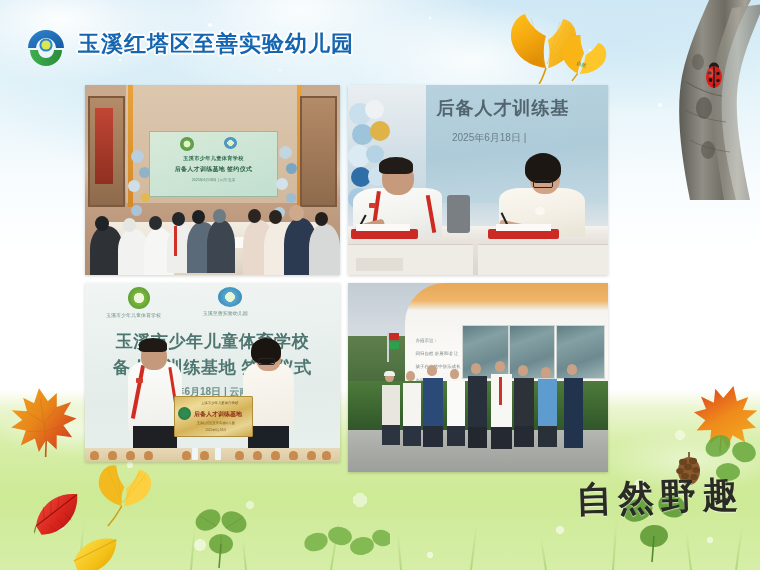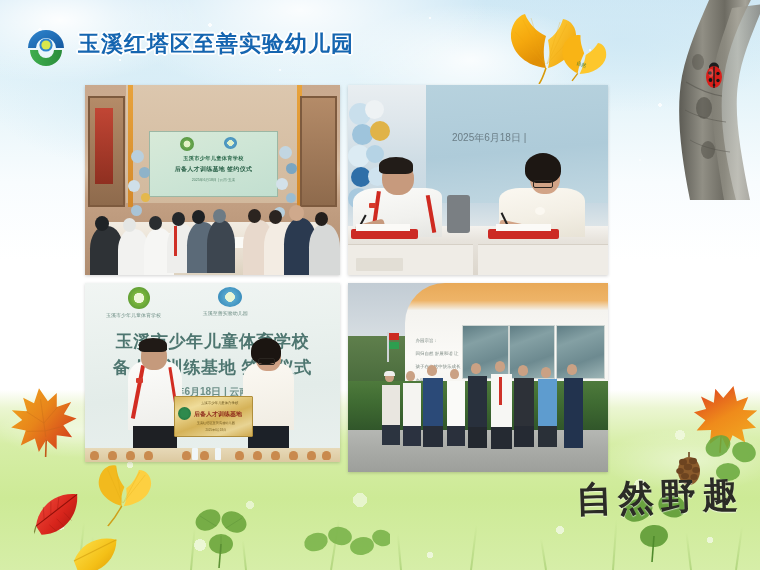--- a/index.html
+++ b/index.html
@@ -306,20 +306,21 @@
         <div class="p1-person" style="left:88%;top:73%;width:12%;height:27%;background:#d7d9d8;"></div>
         <div class="p1-head" style="left:90%;top:67%;width:13px;height:14px;background:#241f1c;"></div>
       </div>
     </div>
   </div>
 
   <div class="photo" style="left:348px;top:85px;width:260px;height:190px;">
     <div class="ph-inner">
       <div class="p2-wall"></div>
       <div class="p2-scr"></div>
+      <div class="p2-title">后备人才训练基</div>
       <div class="p2-date">2025年6月18日 |</div>
 
       <div class="p2-balloons">
         <div class="blb" style="left:2%;top:2%;width:22px;height:22px;background:#c9dfec;"></div>
         <div class="blb" style="left:42%;top:0%;width:19px;height:19px;background:#eef2f4;"></div>
         <div class="blb" style="left:10%;top:18%;width:21px;height:21px;background:#9ec4dc;"></div>
         <div class="blb" style="left:52%;top:16%;width:20px;height:20px;background:#e0b348;"></div>
         <div class="blb" style="left:0%;top:34%;width:22px;height:22px;background:#dcebf3;"></div>
         <div class="blb" style="left:44%;top:34%;width:18px;height:18px;background:#b5d3e5;"></div>
         <div class="blb" style="left:8%;top:50%;width:20px;height:20px;background:#2f6fa8;"></div>

